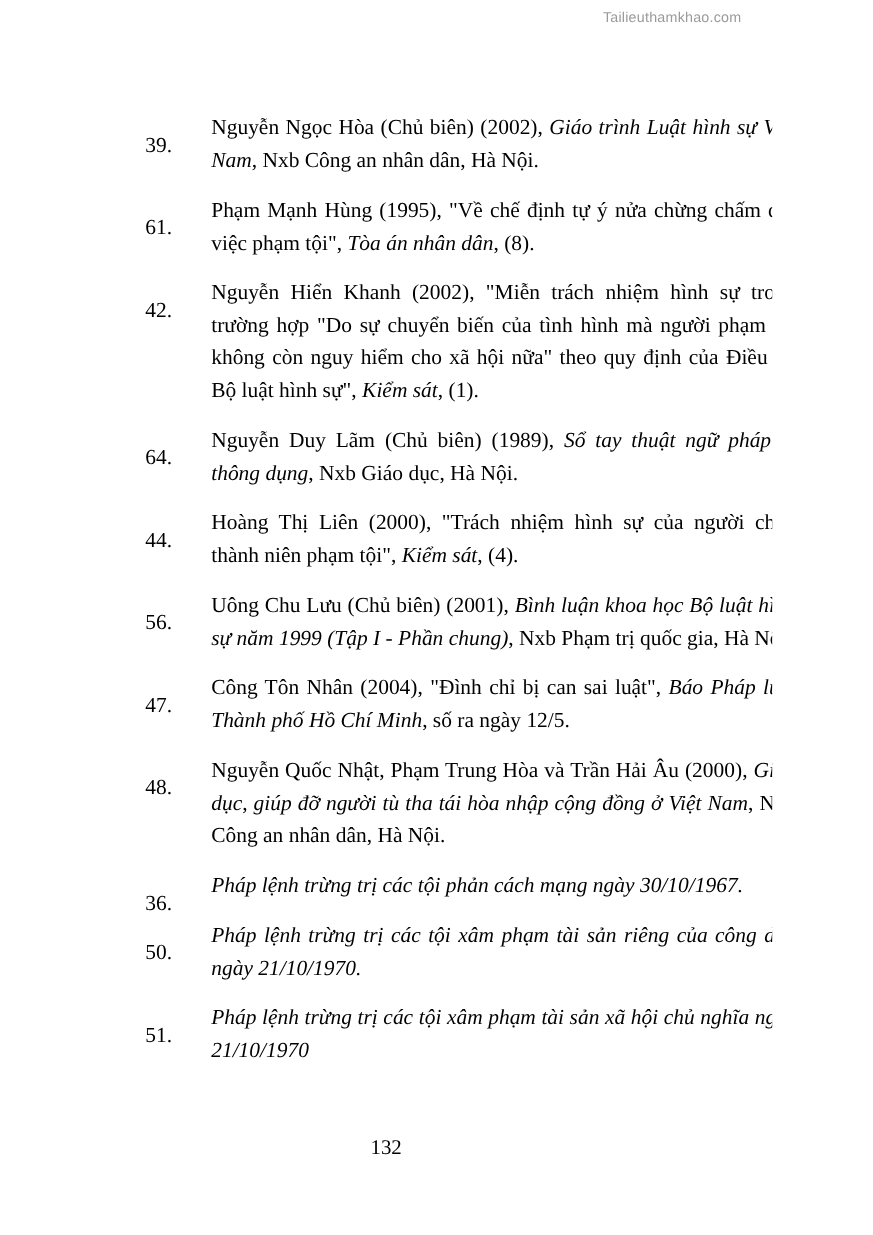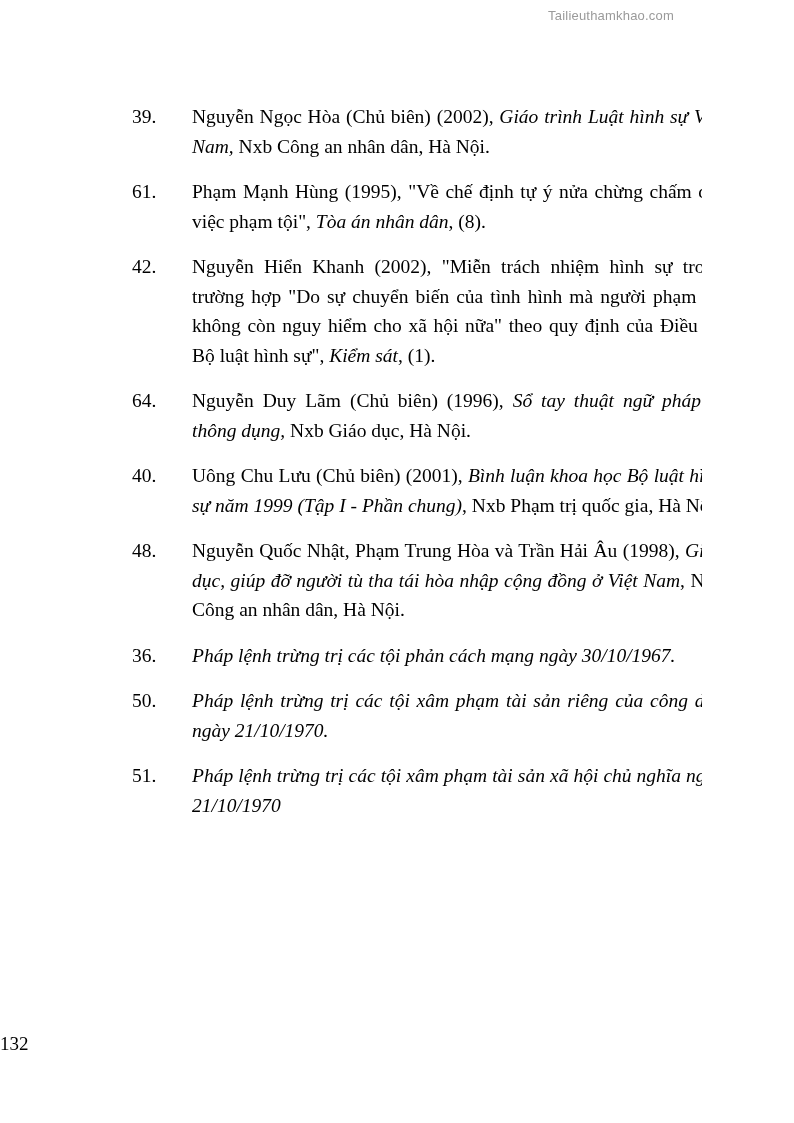--- a/index.html
+++ b/index.html
@@ -43,37 +43,37 @@
     line-height: 29.5px;
     text-align: justify;
     text-justify: inter-word;
   }
   .ref-entry:last-child {
     margin-bottom: 0;
   }
   .ref-num {
     position: absolute;
     left: 0;
-    top: 0;
+    top: 16px;
     width: 46px;
     text-align: left;
     font-style: normal;
   }
   .ref-text {
     display: block;
   }
   i, .it {
     font-style: italic;
   }
   .page-number {
     position: absolute;
     left: 0;
     right: 0;
     top: 1032px;
-    text-align: left;
+    text-align: center;
     font-size: 19px;
     line-height: 24px;
   }
 </style>
 </head>
 <body>
 
 <div class="page">
 
   <div class="watermark">Tailieuthamkhao.com</div>
@@ -86,29 +86,37 @@
       <div class="ref-entry">
         <span class="ref-num">61.</span>
         <span class="ref-text"><span>Phạm Mạnh Hùng (1995), "Về chế định tự ý nửa chừng chấm dứt việc phạm tội", </span><span class="it">Tòa án nhân dân</span><span>, (8).</span></span>
       </div>
       <div class="ref-entry">
         <span class="ref-num">42.</span>
         <span class="ref-text"><span>Nguyễn Hiển Khanh (2002), "Miễn trách nhiệm hình sự trong trường hợp "Do sự chuyển biến của tình hình mà người phạm tội không còn nguy hiểm cho xã hội nữa" theo quy định của Điều 25 Bộ luật hình sự", </span><span class="it">Kiểm sát</span><span>, (1).</span></span>
       </div>
       <div class="ref-entry">
         <span class="ref-num">64.</span>
-        <span class="ref-text"><span>Nguyễn Duy Lãm (Chủ biên) (1996), </span><span class="it">Sổ tay thuật ngữ pháp lý thông dụng,</span><span> Nxb Giáo dục, Hà Nội.</span></span>
+        <span class="ref-text"><span>Nguyễn Duy Lãm (Chủ biên) (1989), </span><span class="it">Sổ tay thuật ngữ pháp lý thông dụng,</span><span> Nxb Giáo dục, Hà Nội.</span></span>
       </div>
       <div class="ref-entry">
-        <span class="ref-num">40.</span>
+        <span class="ref-num">44.</span>
+        <span class="ref-text"><span>Hoàng Thị Liên (2000), "Trách nhiệm hình sự của người chưa thành niên phạm tội", </span><span class="it">Kiểm sát</span><span>, (4).</span></span>
+      </div>
+      <div class="ref-entry">
+        <span class="ref-num">56.</span>
         <span class="ref-text"><span>Uông Chu Lưu (Chủ biên) (2001), </span><span class="it">Bình luận khoa học Bộ luật hình sự năm 1999 (Tập I - Phần chung)</span><span>, Nxb Phạm trị quốc gia, Hà Nội.</span></span>
       </div>
       <div class="ref-entry">
+        <span class="ref-num">47.</span>
+        <span class="ref-text"><span>Công Tôn Nhân (2004), "Đình chỉ bị can sai luật", </span><span class="it">Báo Pháp luật Thành phố Hồ Chí Minh</span><span>, số ra ngày 12/5.</span></span>
+      </div>
+      <div class="ref-entry">
         <span class="ref-num">48.</span>
-        <span class="ref-text"><span>Nguyễn Quốc Nhật, Phạm Trung Hòa và Trần Hải Âu (1998), </span><span class="it">Giáo dục, giúp đỡ người tù tha tái hòa nhập cộng đồng ở Việt Nam</span><span>, Nxb Công an nhân dân, Hà Nội.</span></span>
+        <span class="ref-text"><span>Nguyễn Quốc Nhật, Phạm Trung Hòa và Trần Hải Âu (2000), </span><span class="it">Giáo dục, giúp đỡ người tù tha tái hòa nhập cộng đồng ở Việt Nam</span><span>, Nxb Công an nhân dân, Hà Nội.</span></span>
       </div>
       <div class="ref-entry">
         <span class="ref-num">36.</span>
         <span class="ref-text"><span class="it">Pháp lệnh trừng trị các tội phản cách mạng ngày 30/10/1967.</span></span>
       </div>
       <div class="ref-entry">
         <span class="ref-num">50.</span>
         <span class="ref-text"><span class="it">Pháp lệnh trừng trị các tội xâm phạm tài sản riêng của công dân ngày 21/10/1970.</span></span>
       </div>
       <div class="ref-entry">

